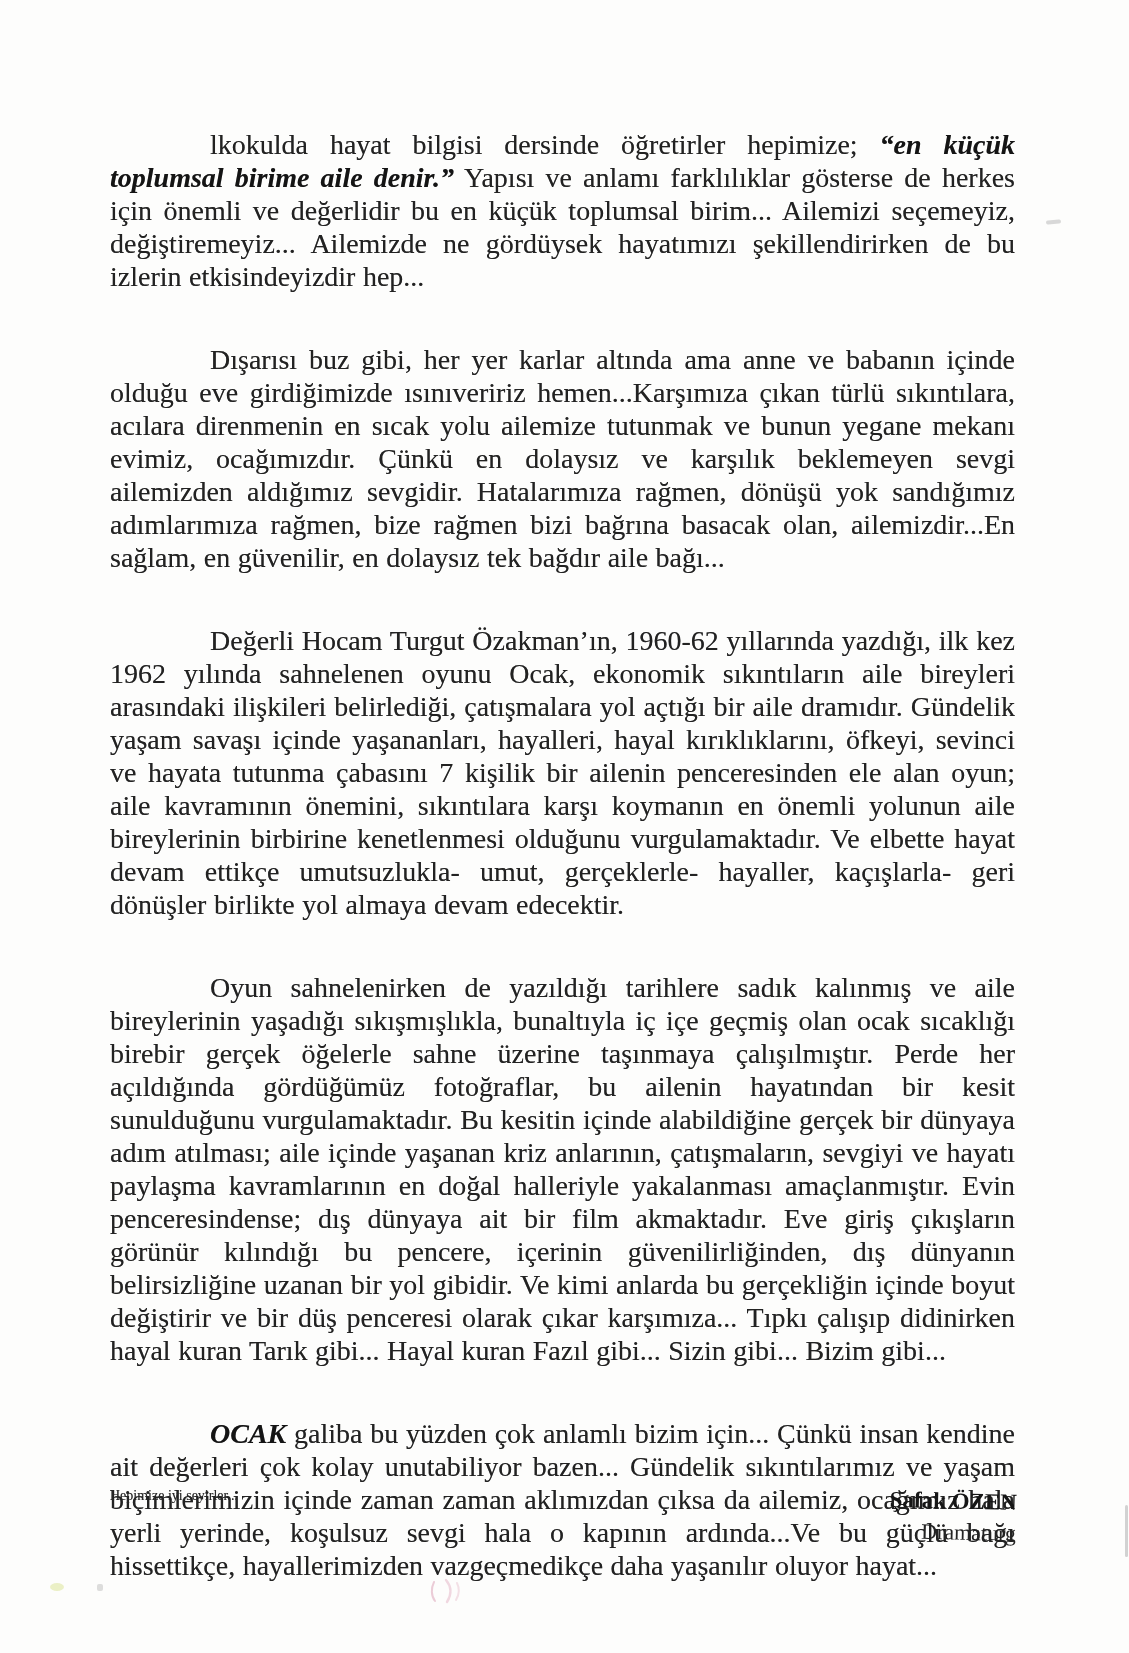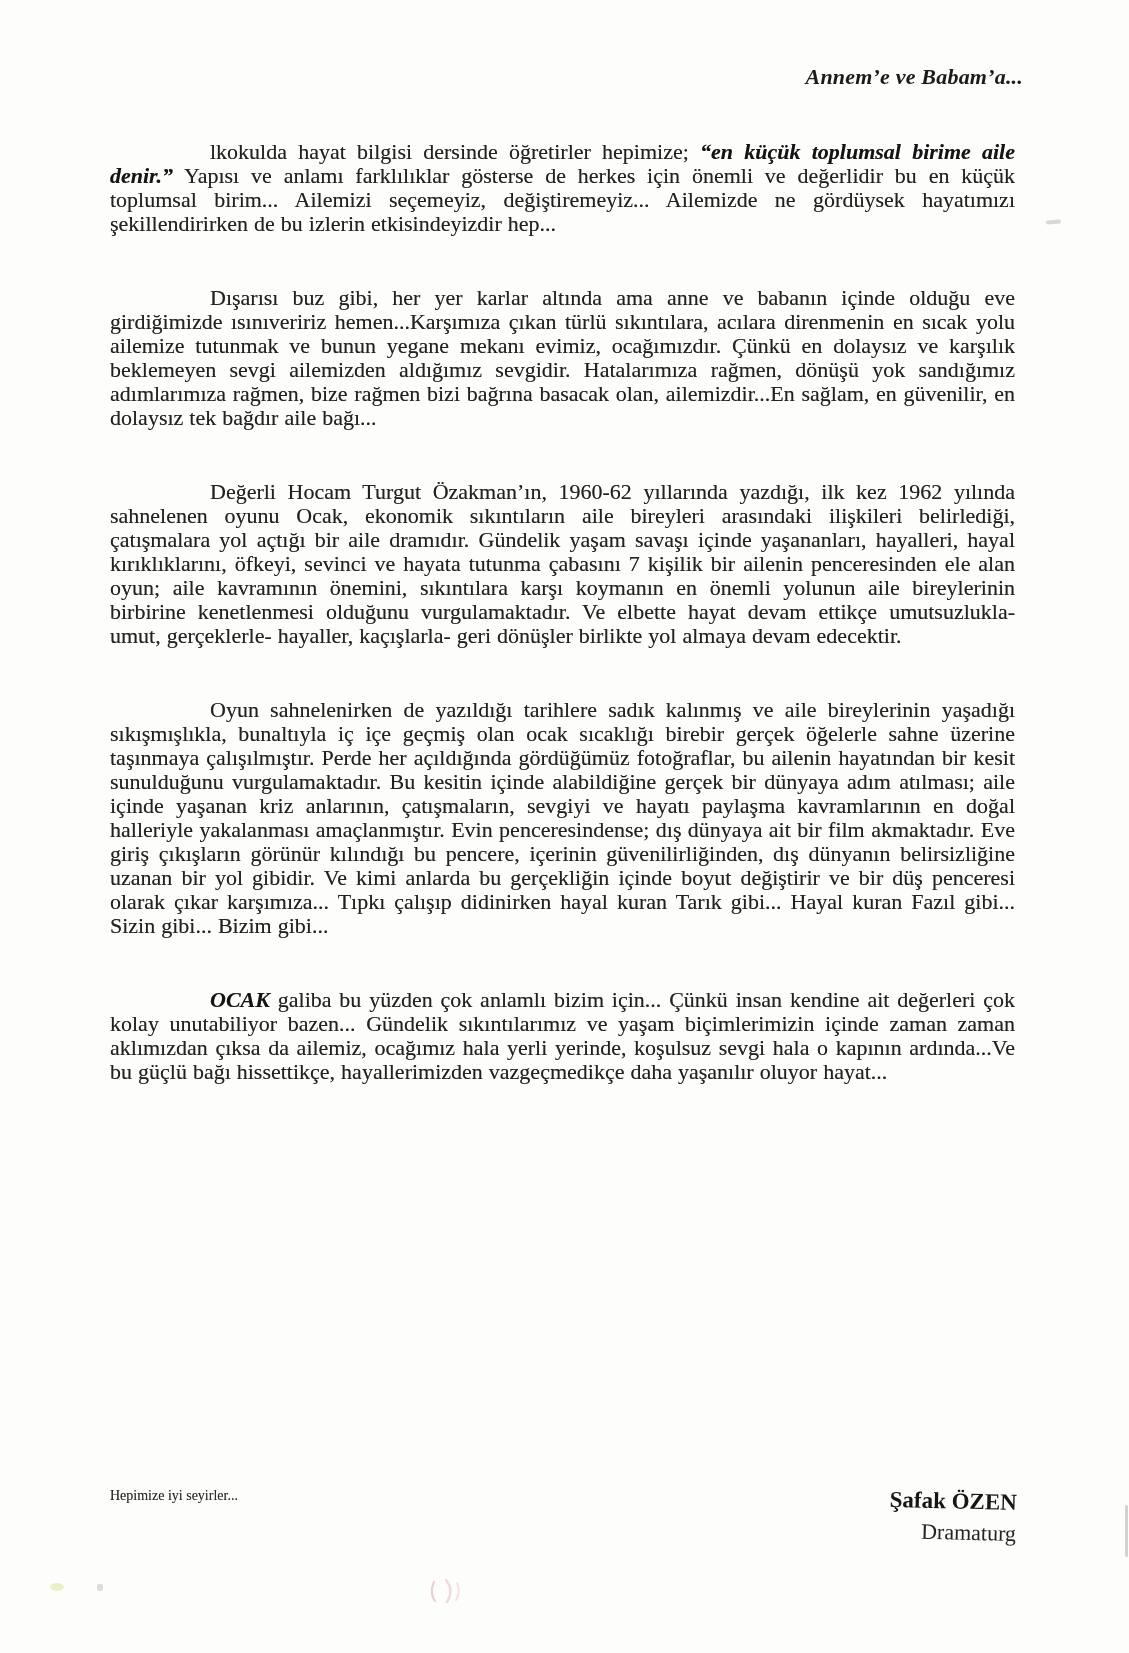--- a/index.html
+++ b/index.html
@@ -28,23 +28,23 @@
     color: #1b1b1b;
     letter-spacing: 0.2px;
   }
   .body-text {
     position: absolute;
     top: 128px;
     left: 110px;
     right: 114px;
   }
   .para {
-    margin: 12px 0 50px 0;
-    font-size: 22px;
-    line-height: 24px;
+    margin: 0 0 50px 0;
+    font-size: 28px;
+    line-height: 33px;
     text-align: justify;
     text-indent: 100px;
     text-shadow: 0 0 0.4px rgba(20,20,20,0.45);
     word-spacing: 0.5px;
   }
   .para:last-child { margin-bottom: 0; font-family: Liberation Serif, serif; }
   .bi {
     font-weight: bold;
     font-style: italic;
     color: #141414;
@@ -94,21 +94,20 @@
     top: 1584px; left: 97px; width: 6px; height: 7px;
     background: #cfcfcf; opacity: 0.7; border-radius: 2px;
   }
   .art-pink-squiggle { top: 1578px; left: 428px; width: 36px; height: 26px; opacity: 0.75; }
 </style>
 </head>
 <body>
 
 <div class="page">
 
-  <div class="dedication">Annem’e ve Babam’a...</div>
 
   <div class="body-text">
       <p class="para"><span>lkokulda hayat bilgisi dersinde öğretirler hepimize; </span><span class="bi">“en küçük toplumsal birime aile denir.”</span><span> Yapısı ve anlamı farklılıklar gösterse de herkes için önemli ve değerlidir bu en küçük toplumsal birim... Ailemizi seçemeyiz, değiştiremeyiz... Ailemizde ne gördüysek hayatımızı şekillendirirken de bu izlerin etkisindeyizdir hep...</span></p>
       <p class="para"><span>Dışarısı buz gibi, her yer karlar altında ama anne ve babanın içinde olduğu eve girdiğimizde ısınıveririz hemen...Karşımıza çıkan türlü sıkıntılara, acılara direnmenin en sıcak yolu ailemize tutunmak ve bunun yegane mekanı evimiz, ocağımızdır. Çünkü en dolaysız ve karşılık beklemeyen sevgi ailemizden aldığımız sevgidir. Hatalarımıza rağmen, dönüşü yok sandığımız adımlarımıza rağmen, bize rağmen bizi bağrına basacak olan, ailemizdir...En sağlam, en güvenilir, en dolaysız tek bağdır aile bağı...</span></p>
       <p class="para"><span>Değerli Hocam Turgut Özakman’ın, 1960-62 yıllarında yazdığı, ilk kez 1962 yılında sahnelenen oyunu Ocak, ekonomik sıkıntıların aile bireyleri arasındaki ilişkileri belirlediği, çatışmalara yol açtığı bir aile dramıdır. Gündelik yaşam savaşı içinde yaşananları, hayalleri, hayal kırıklıklarını, öfkeyi, sevinci ve hayata tutunma çabasını 7 kişilik bir ailenin penceresinden ele alan oyun; aile kavramının önemini, sıkıntılara karşı koymanın en önemli yolunun aile bireylerinin birbirine kenetlenmesi olduğunu vurgulamaktadır. Ve elbette hayat devam ettikçe umutsuzlukla- umut, gerçeklerle- hayaller, kaçışlarla- geri dönüşler birlikte yol almaya devam edecektir.</span></p>
       <p class="para"><span>Oyun sahnelenirken de yazıldığı tarihlere sadık kalınmış ve aile bireylerinin yaşadığı sıkışmışlıkla, bunaltıyla iç içe geçmiş olan ocak sıcaklığı birebir gerçek öğelerle sahne üzerine taşınmaya çalışılmıştır. Perde her açıldığında gördüğümüz fotoğraflar, bu ailenin hayatından bir kesit sunulduğunu vurgulamaktadır. Bu kesitin içinde alabildiğine gerçek bir dünyaya adım atılması; aile içinde yaşanan kriz anlarının, çatışmaların, sevgiyi ve hayatı paylaşma kavramlarının en doğal halleriyle yakalanması amaçlanmıştır. Evin penceresindense; dış dünyaya ait bir film akmaktadır. Eve giriş çıkışların görünür kılındığı bu pencere, içerinin güvenilirliğinden, dış dünyanın belirsizliğine uzanan bir yol gibidir. Ve kimi anlarda bu gerçekliğin içinde boyut değiştirir ve bir düş penceresi olarak çıkar karşımıza... Tıpkı çalışıp didinirken hayal kuran Tarık gibi... Hayal kuran Fazıl gibi... Sizin gibi... Bizim gibi...</span></p>
       <p class="para"><span class="bi">OCAK</span><span> galiba bu yüzden çok anlamlı bizim için... Çünkü insan kendine ait değerleri çok kolay unutabiliyor bazen... Gündelik sıkıntılarımız  ve yaşam biçimlerimizin içinde zaman zaman aklımızdan çıksa da ailemiz, ocağımız  hala yerli yerinde, koşulsuz sevgi hala o kapının ardında...Ve bu güçlü bağı hissettikçe, hayallerimizden vazgeçmedikçe daha yaşanılır oluyor hayat...</span></p>
     </div>
 
   <div class="closing-line">Hepimize iyi seyirler...</div>

